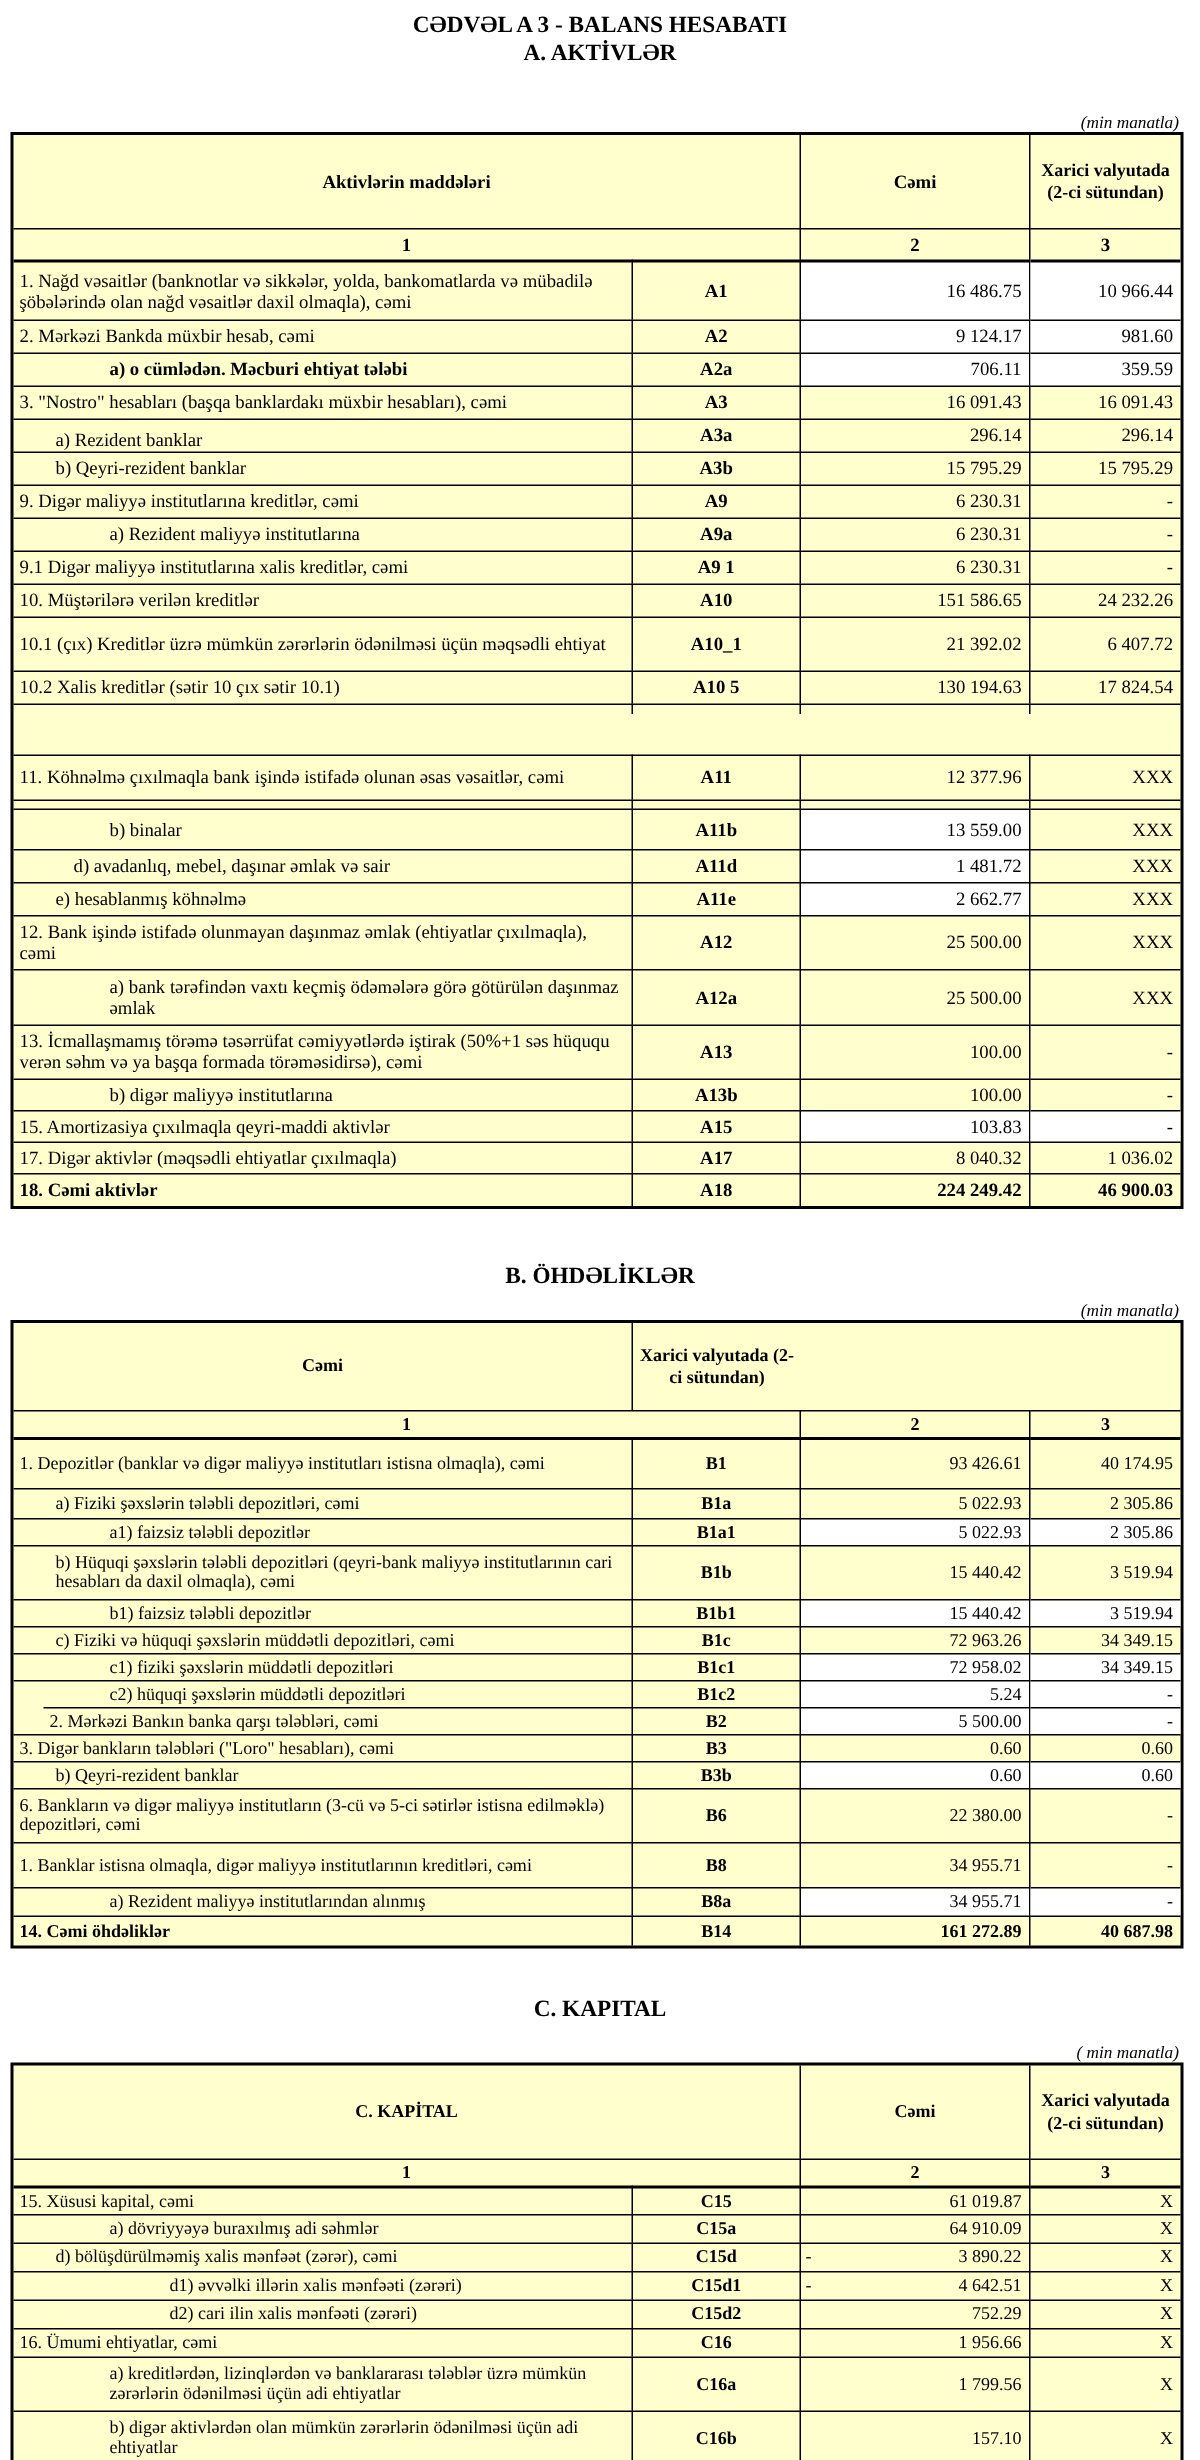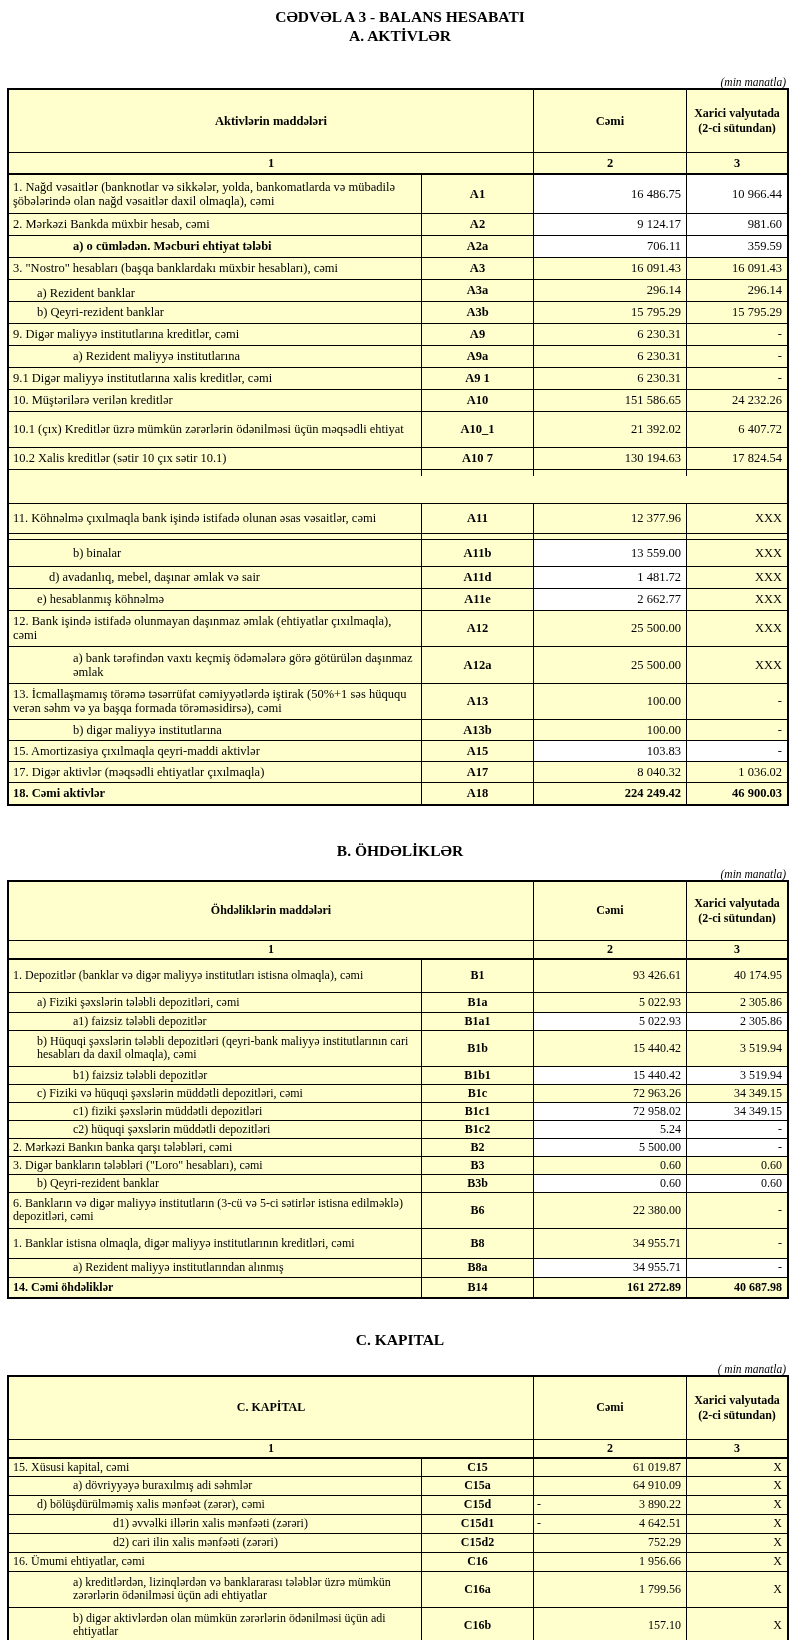--- a/index.html
+++ b/index.html
@@ -153,21 +153,21 @@
           <div class="">10.1 (çıx) Kreditlər üzrə mümkün zərərlərin ödənilməsi üçün məqsədli ehtiyat</div>
         </div>
         <div class="cell code">A10_1</div>
         <div class="cell val">21 392.02</div>
         <div class="cell val last">6 407.72</div>
       </div>
       <div class="row" style="min-height: 22px;">
         <div class="cell desc" style="padding-left: 4px;">
           <div class="">10.2 Xalis kreditlər (sətir 10 çıx sətir 10.1)</div>
         </div>
-        <div class="cell code">A10 7</div>
+        <div class="cell code">A10 5</div>
         <div class="cell val">130 194.63</div>
         <div class="cell val last">17 824.54</div>
       </div>
       <div class="row sp" style="min-height: 7px;">
         <div class="cell desc"></div>
         <div class="cell code"></div>
         <div class="cell val"></div>
         <div class="cell val last"></div>
       </div>
       <div class="row" style="min-height: 30px; margin-top: 27px;">
@@ -264,21 +264,20 @@
         <div class="cell val">224 249.42</div>
         <div class="cell val last">46 900.03</div>
       </div>
     </div>
 
   <div class="sec-title mt-b1">B. ÖHDƏLİKLƏR</div>
   <div class="unit-note mt-b2">(min manatla)</div>
 
   <div class="tbl tbl-b">
     <div class="row head">
-      <div class="cell c12">Öhdəliklərin maddələri</div>
       <div class="cell">Cəmi</div>
       <div class="cell last fc">Xarici valyutada (2-ci sütundan)</div>
     </div>
     <div class="row nums">
       <div class="cell c12">1</div>
       <div class="cell">2</div>
       <div class="cell last">3</div>
     </div>
   <div class="row" style="min-height: 34px;">
         <div class="cell desc" style="padding-left: 4px;">
@@ -338,21 +337,21 @@
       </div>
       <div class="row" style="min-height: 18px;">
         <div class="cell desc" style="padding-left: 64px;">
           <div class="">c2) hüquqi şəxslərin müddətli depozitləri</div>
         </div>
         <div class="cell code">B1c2</div>
         <div class="cell val white">5.24</div>
         <div class="cell val last white">-</div>
       </div>
       <div class="row" style="min-height: 18px;">
-        <div class="cell desc" style="padding-left: 4px;">
+        <div class="cell desc" style="padding-left: 4px; margin-left: 20px;">
           <div class="">2. Mərkəzi Bankın banka qarşı tələbləri, cəmi</div>
         </div>
         <div class="cell code">B2</div>
         <div class="cell val white">5 500.00</div>
         <div class="cell val last white">-</div>
       </div>
       <div class="row" style="min-height: 18px;">
         <div class="cell desc" style="padding-left: 4px;">
           <div class="">3. Digər bankların tələbləri ("Loro" hesabları), cəmi</div>
         </div>

